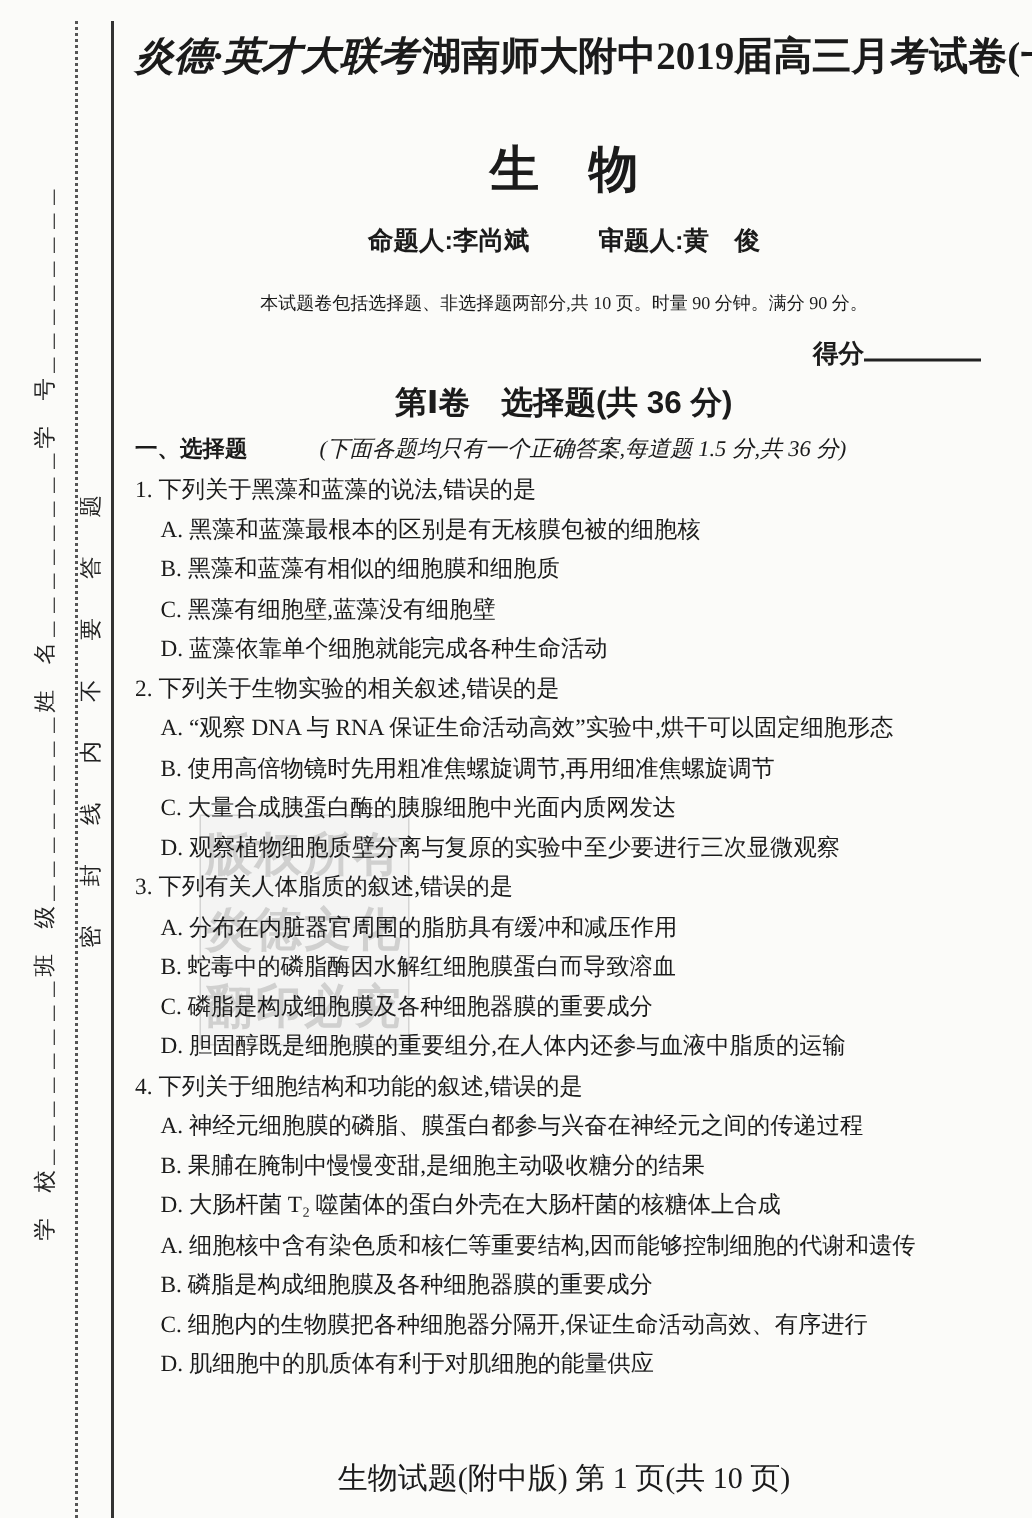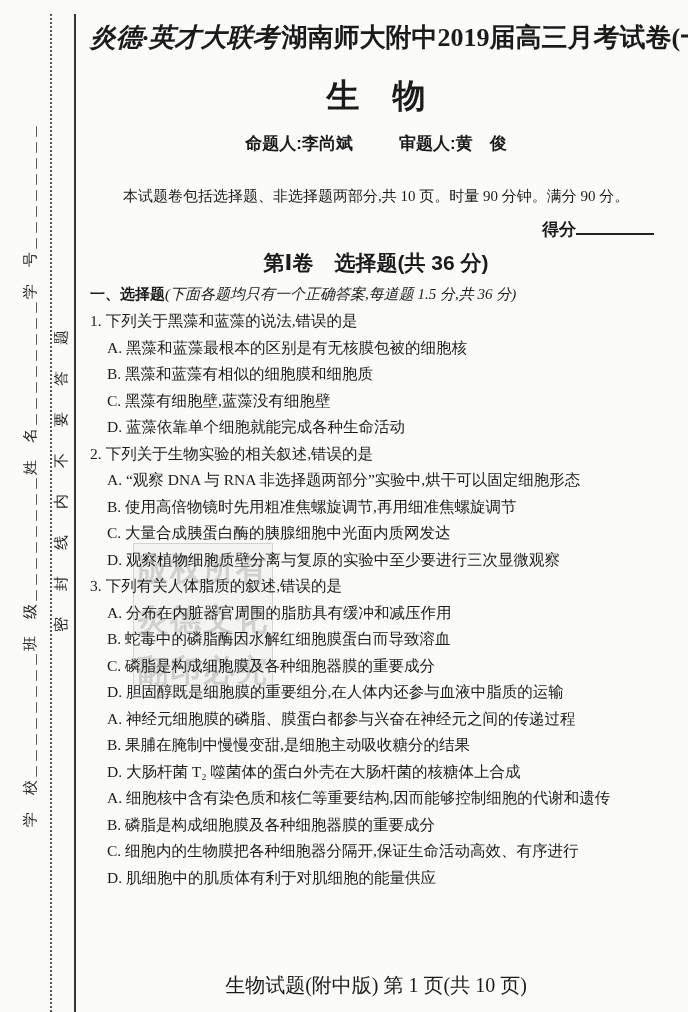--- a/index.html
+++ b/index.html
@@ -49,51 +49,51 @@
   }
   
   .main{position:absolute;left:90px;top:0;width:572px;z-index:2;}
   .exam-title{
     margin-top:19px;text-align:center;
     font-size:26px;font-weight:bold;line-height:38px;
     white-space:nowrap;
   }
   .exam-title .brand{font-style:italic;margin-right:3px;}
   .subject{
-    margin-top:19px;text-align:center;
+    margin-top:36px;text-align:center;
     font-size:33px;line-height:40px;font-weight:bold;
     font-family:"Liberation Sans","DejaVu Sans",sans-serif;
   }
   .authors{
     margin-top:17px;text-align:center;
     font-size:17px;line-height:22px;font-weight:bold;
     font-family:"Liberation Sans","DejaVu Sans",sans-serif;
   }
   .authors .gap{display:inline-block;width:46px;}
-  .instructions{margin-top:31px;text-align:center;font-size:15px;line-height:20px;}
+  .instructions{margin-top:20px;text-align:center;font-size:12px;line-height:20px;}
   .score-row{
     margin-top:12px;text-align:right;padding-right:8px;
     font-size:17px;line-height:24px;font-weight:bold;
     font-family:"Liberation Sans","DejaVu Sans",sans-serif;
   }
   .score-line{
     display:inline-block;width:78px;height:15px;
     border-bottom:2px solid #222;vertical-align:baseline;
   }
   .section-title{
     margin-top:7px;text-align:center;
     font-size:21px;line-height:28px;font-weight:bold;
     font-family:"Liberation Sans","DejaVu Sans",sans-serif;
   }
   .section-sub{margin-top:6px;font-size:15px;line-height:22px;}
   .sub-label{
     font-weight:bold;
     font-family:"Liberation Sans","DejaVu Sans",sans-serif;
   }
-  .sub-note{font-style:italic;}
+  .sub-note{font-style:italic;margin-left:48px;}
   .questions{margin-top:3px;}
   .stem,.option{font-size:15.5px;line-height:26.5px;white-space:nowrap;}
   .q-num{margin-right:4px;}
   .option{padding-left:17px;}
   .footer{
     position:absolute;left:90px;bottom:13px;width:572px;z-index:2;
     text-align:center;font-size:20px;
   }
 </style>
 </head>
@@ -141,35 +141,36 @@
       <div class="question">
         <div class="stem"><span class="q-num">1.</span><span>下列关于黑藻和蓝藻的说法,错误的是</span></div>
         <div class="option">A. 黑藻和蓝藻最根本的区别是有无核膜包被的细胞核</div>
         <div class="option">B. 黑藻和蓝藻有相似的细胞膜和细胞质</div>
         <div class="option">C. 黑藻有细胞壁,蓝藻没有细胞壁</div>
         <div class="option">D. 蓝藻依靠单个细胞就能完成各种生命活动</div>
       </div>
 
       <div class="question">
         <div class="stem"><span class="q-num">2.</span><span>下列关于生物实验的相关叙述,错误的是</span></div>
-        <div class="option">A. “观察 DNA 与 RNA 非选择题两部分”实验中,烘干可以固定细胞形态</div>
+        <div class="option">A. “观察 DNA 与 RNA 保证生命活动高效”实验中,烘干可以固定细胞形态</div>
         <div class="option">B. 使用高倍物镜时先用粗准焦螺旋调节,再用细准焦螺旋调节</div>
         <div class="option">C. 大量合成胰蛋白酶的胰腺细胞中光面内质网发达</div>
         <div class="option">D. 观察植物细胞质壁分离与复原的实验中至少要进行三次显微观察</div>
       </div>
 
       <div class="question">
         <div class="stem"><span class="q-num">3.</span><span>下列有关人体脂质的叙述,错误的是</span></div>
         <div class="option">A. 分布在内脏器官周围的脂肪具有缓冲和减压作用</div>
         <div class="option">B. 蛇毒中的磷脂酶因水解红细胞膜蛋白而导致溶血</div>
         <div class="option">C. 磷脂是构成细胞膜及各种细胞器膜的重要成分</div>
         <div class="option">D. 胆固醇既是细胞膜的重要组分,在人体内还参与血液中脂质的运输</div>
       </div>
 
       <div class="question">
+        <div class="stem"><span class="q-num">4.</span><span>下列关于细胞结构和功能的叙述,错误的是</span></div>
         <div class="option">A. 神经元细胞膜的磷脂、膜蛋白都参与兴奋在神经元之间的传递过程</div>
         <div class="option">B. 果脯在腌制中慢慢变甜,是细胞主动吸收糖分的结果</div>
         <div class="option">D. 大肠杆菌 T₂ 噬菌体的蛋白外壳在大肠杆菌的核糖体上合成</div>
       </div>
 
       <div class="question">
         <div class="option">A. 细胞核中含有染色质和核仁等重要结构,因而能够控制细胞的代谢和遗传</div>
         <div class="option">B. 磷脂是构成细胞膜及各种细胞器膜的重要成分</div>
         <div class="option">C. 细胞内的生物膜把各种细胞器分隔开,保证生命活动高效、有序进行</div>
         <div class="option">D. 肌细胞中的肌质体有利于对肌细胞的能量供应</div>

